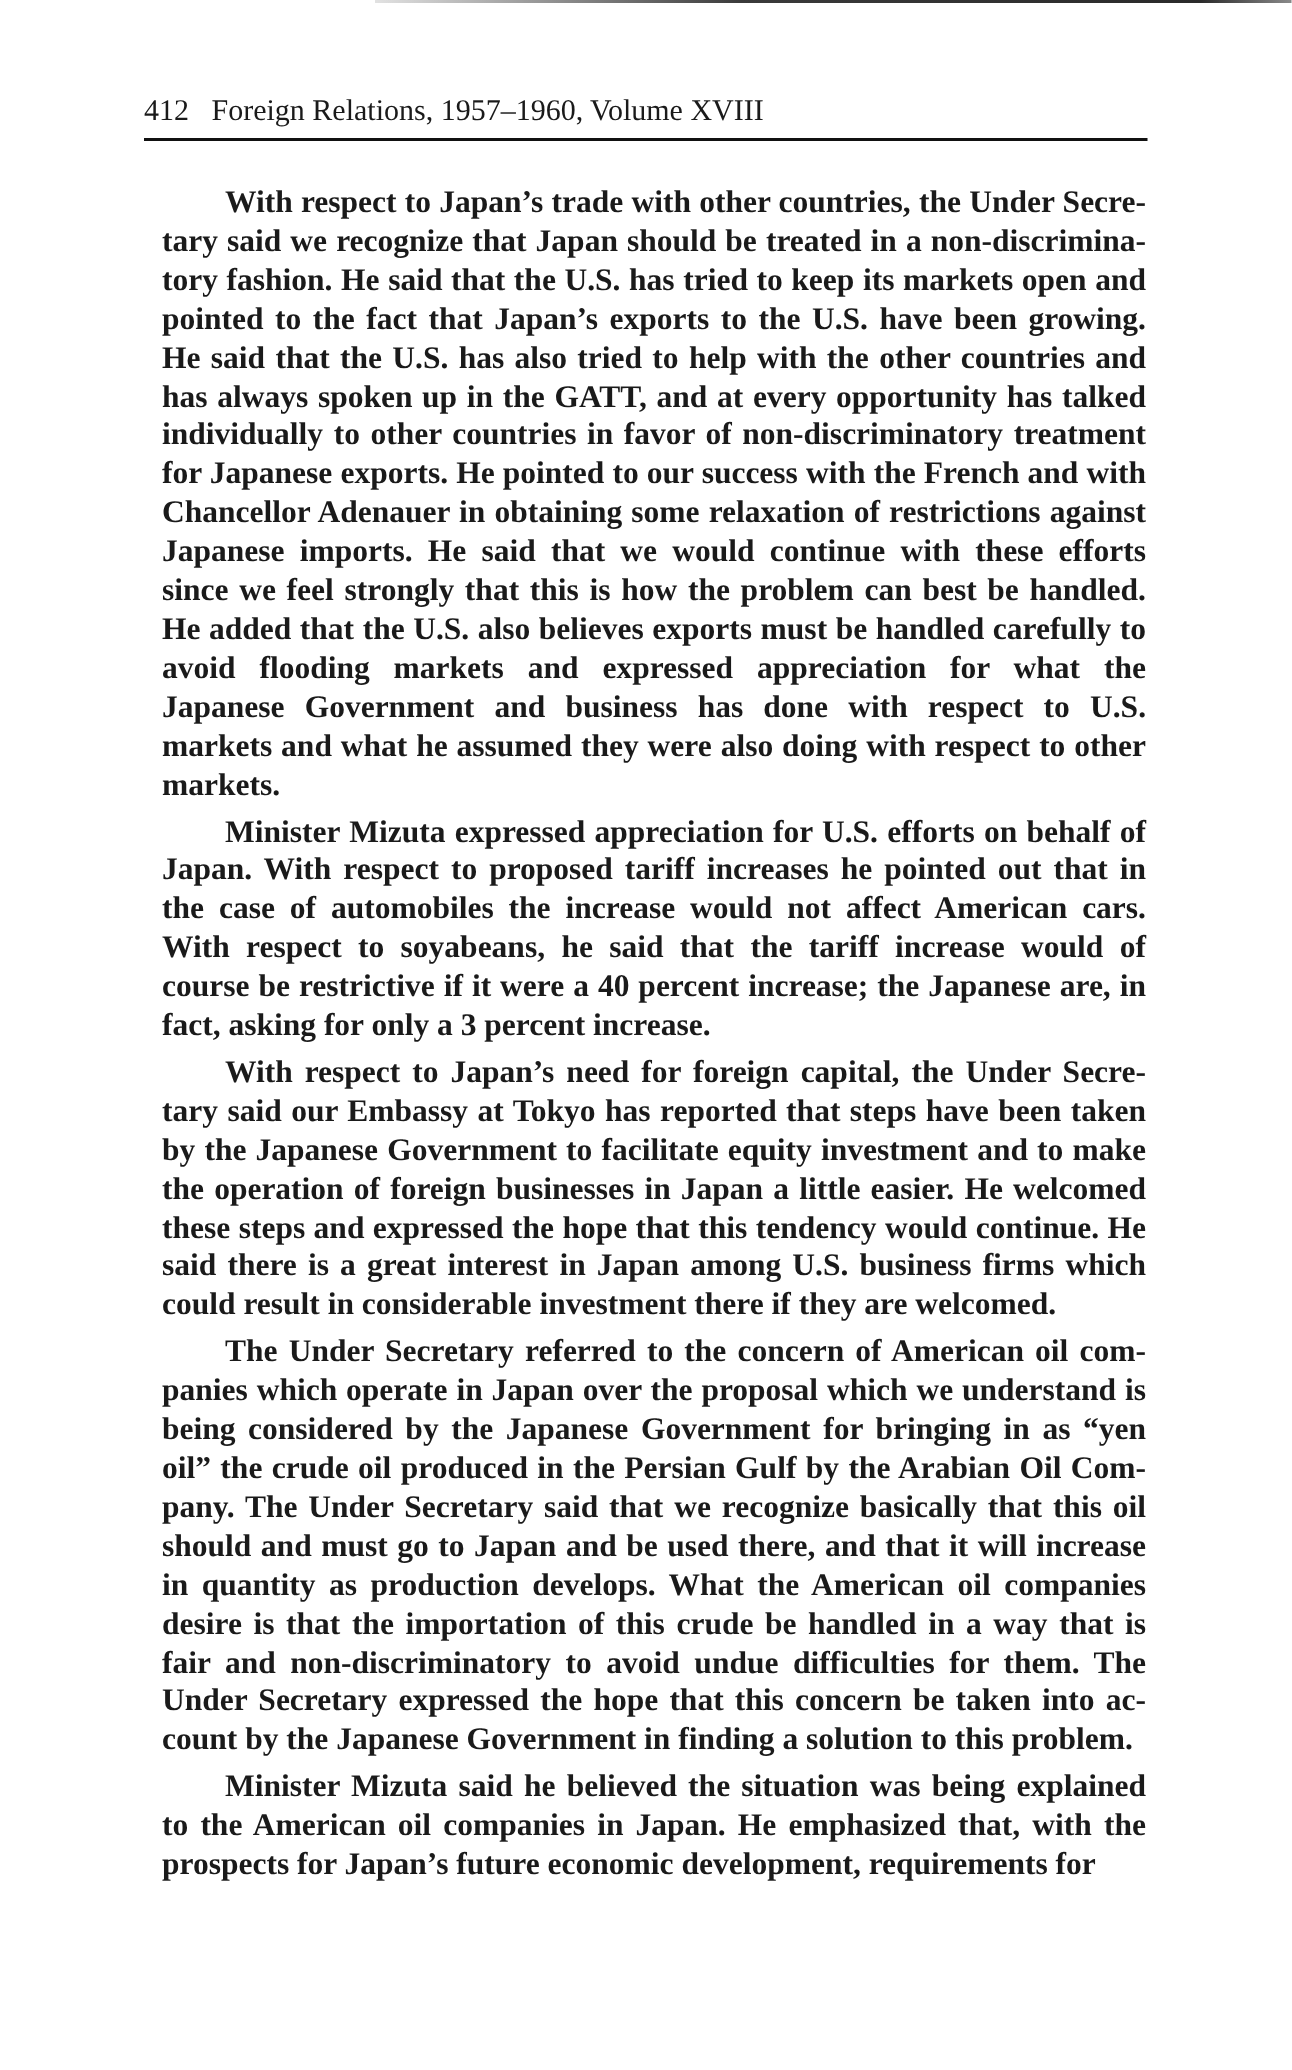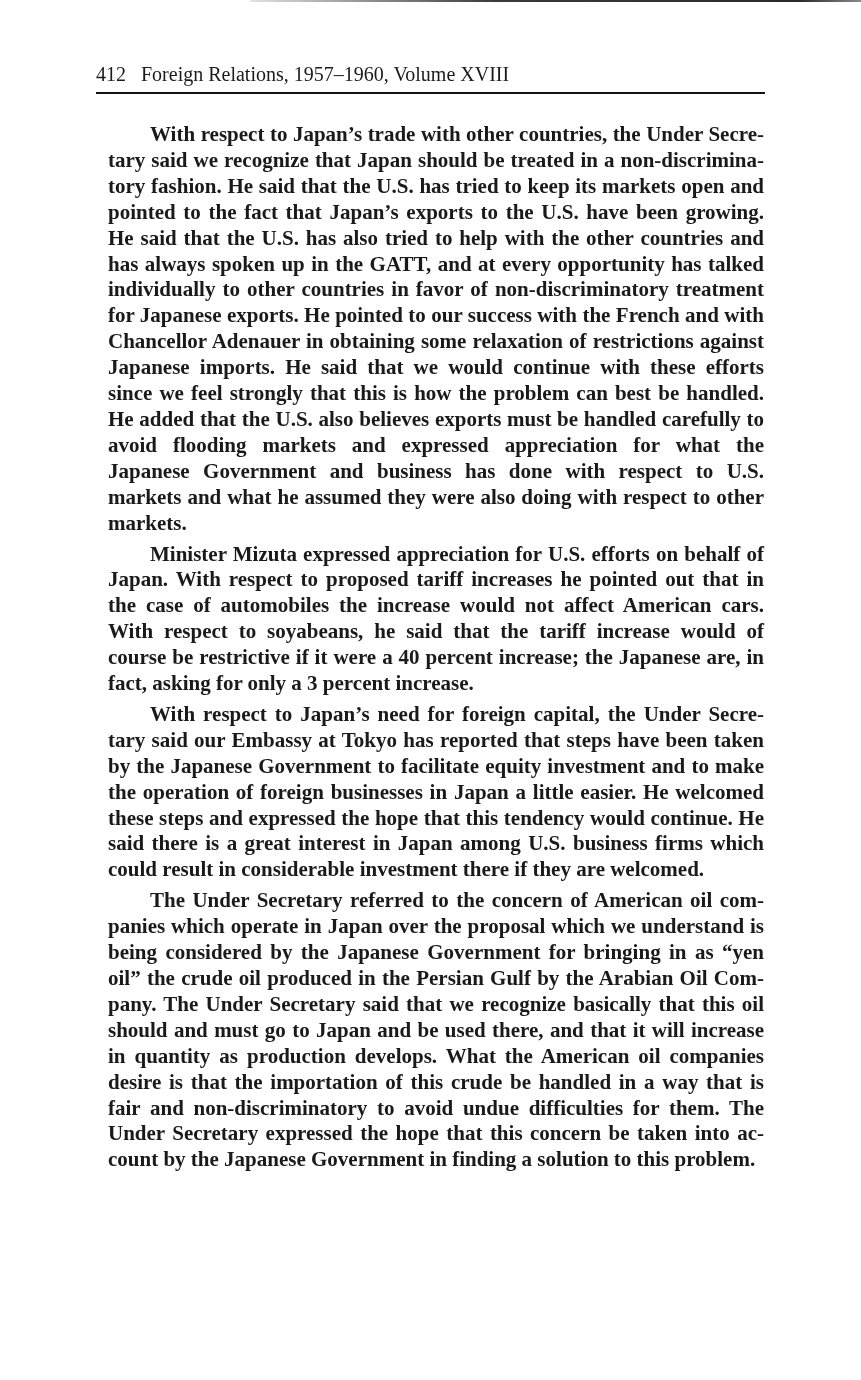--- a/index.html
+++ b/index.html
@@ -69,13 +69,14 @@
   <span class="page-number">412</span>
   <span class="volume-title">Foreign Relations, 1957–1960, Volume XVIII</span>
 </div>
 <div class="head-rule"></div>
 
 <div class="body-text">
   <p>With respect to Japan’s trade with other countries, the Under Secre­tary said we recognize that Japan should be treated in a non-discrimina­tory fashion. He said that the U.S. has tried to keep its markets open and pointed to the fact that Japan’s exports to the U.S. have been growing. He said that the U.S. has also tried to help with the other countries and has always spoken up in the GATT, and at every opportunity has talked individually to other countries in favor of non-discriminatory treatment for Japanese exports. He pointed to our success with the French and with Chancellor Adenauer in obtaining some relaxation of restrictions against Japanese imports. He said that we would continue with these efforts since we feel strongly that this is how the problem can best be handled. He added that the U.S. also believes exports must be handled carefully to avoid flooding markets and expressed appreciation for what the Japanese Government and business has done with respect to U.S. markets and what he assumed they were also doing with respect to other markets.</p>
   <p>Minister Mizuta expressed appreciation for U.S. efforts on behalf of Japan. With respect to proposed tariff increases he pointed out that in the case of automobiles the increase would not affect American cars. With respect to soyabeans, he said that the tariff increase would of course be restrictive if it were a 40 percent increase; the Japanese are, in fact, asking for only a 3 percent increase.</p>
   <p>With respect to Japan’s need for foreign capital, the Under Secre­tary said our Embassy at Tokyo has reported that steps have been taken by the Japanese Government to facilitate equity investment and to make the operation of foreign businesses in Japan a little easier. He welcomed these steps and expressed the hope that this tendency would continue. He said there is a great interest in Japan among U.S. business firms which could result in considerable investment there if they are wel­comed.</p>
   <p>The Under Secretary referred to the concern of American oil com­panies which operate in Japan over the proposal which we understand is being considered by the Japanese Government for bringing in as “yen oil” the crude oil produced in the Persian Gulf by the Arabian Oil Com­pany. The Under Secretary said that we recognize basically that this oil should and must go to Japan and be used there, and that it will increase in quantity as production develops. What the American oil companies desire is that the importation of this crude be handled in a way that is fair and non-discriminatory to avoid undue difficulties for them. The Under Secretary expressed the hope that this concern be taken into ac­count by the Japanese Government in finding a solution to this problem.</p>
+  <p>Minister Mizuta said he believed the situation was being explained to the American oil companies in Japan. He emphasized that, with the prospects for Japan’s future economic development, requirements for</p>
 </div>
 
 </body></html>

